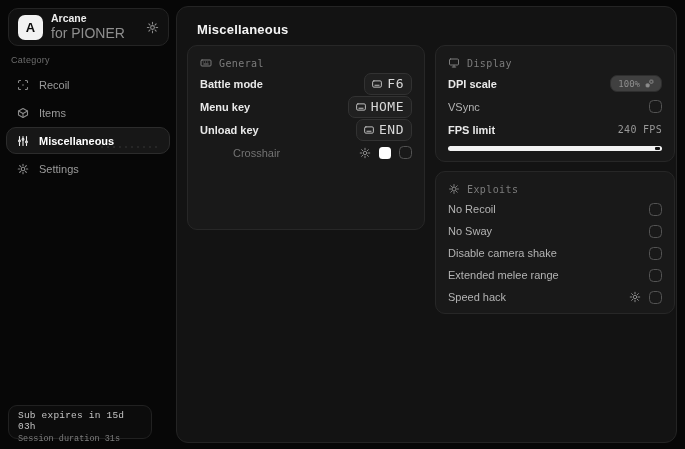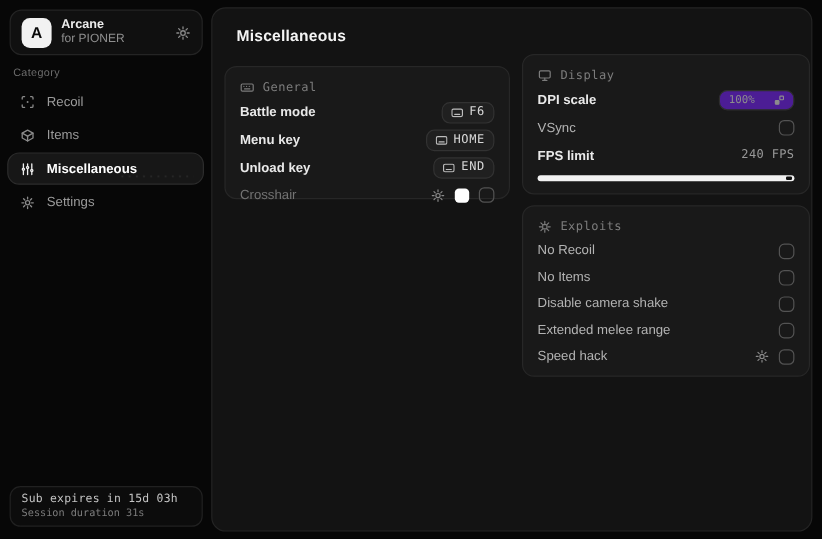--- a/index.html
+++ b/index.html
@@ -11,73 +11,73 @@
   
   .sidebar { position:absolute; left:0; top:0; width:176px; height:449px; }
   .app-card { position:absolute; left:8px; top:8px; width:161px; height:38px;
     background:#101010; border:1px solid #242424; border-radius:10px;
     display:flex; align-items:center; padding:0 9px; }
   .logo { width:25px; height:25px; border-radius:7px; background:#f2f2f2;
     color:#0b0b0b; font-weight:700; font-size:13px; display:flex;
     align-items:center; justify-content:center; flex:0 0 auto; }
   .app-text { margin-left:8px; line-height:1.25; }
   .app-name { font-size:10.5px; font-weight:700; color:#ededed; }
-  .app-sub  { font-size:10px; color:#8f8f8f; }
+  .app-sub  { font-size:14px; color:#8f8f8f; }
   .hdr-gear { margin-left:auto; color:#8a8a8a; display:flex; cursor:pointer; }
 
   .cat-label { position:absolute; left:11px; top:55px; font-size:9px;
     color:#6d6d6d; letter-spacing:.3px; }
 
   .nav { position:absolute; left:0; top:71px; width:176px; }
   .nav-item { display:flex; align-items:center; gap:10px; height:27px;
     margin:0 6px 1px 6px; padding-left:10px; border-radius:10px;
     border:1px solid transparent; color:#9b9b9b; font-size:11px; cursor:pointer;
     position:relative; }
   .nav-item .nicon { display:flex; color:#8a8a8a; }
   .nav-item.active { background:#171717; border-color:#2c2c2c; color:#ffffff; }
   .nav-item.active .nicon { color:#f0f0f0; }
   .nav-item.active .nav-label { font-weight:700; }
   .dots { position:absolute; right:8px; bottom:2px; width:62px; height:7px;
     background-image:radial-gradient(circle, #262626 1px, transparent 1.2px);
     background-size:6px 6px; }
 
-  .footer-card { position:absolute; left:8px; top:405px; width:161px; height:34px;
+  .footer-card { position:absolute; left:8px; top:405px; width:144px; height:34px;
     background:#0c0c0c; border:1px solid #212121; border-radius:9px;
-    padding:4px 9px; }
+    padding:4px 9px;font-family:Liberation Mono, monospace; }
   .f1 { font-size:9.5px; color:#c4c4c4; letter-spacing:.2px; }
   .f2 { font-size:8.5px; color:#7d7d7d; margin-top:2px; }
 
   
   .main { position:absolute; left:176px; top:6px; width:501px; height:437px;
     background:#131313; border:1px solid #242424; border-radius:12px; }
   .page-title { position:absolute; left:20px; top:15px; font-size:13px;
     font-weight:700; color:#f4f4f4; letter-spacing:.2px; }
 
   .card { position:absolute; background:#191919; border:1px solid #272727;
     border-radius:10px; padding:8px 12px; }
-  .card-general  { left:10px;  top:48px;  width:238px; height:111px; }
+  .card-general  { left:10px;  top:38px;  width:238px; height:185px; }
   .card-display  { left:258px; top:38px;  width:240px; height:117px; }
   .card-exploits { left:258px; top:164px; width:240px; height:143px; }
 
   .card-hdr { display:flex; align-items:center; gap:7px; height:18px;
     color:#7c7c7c; font-size:10px; letter-spacing:.4px; }
   .card-hdr .hicon { display:flex; color:#7c7c7c; }
 
   .row { display:flex; align-items:center; justify-content:space-between; height:23px; }
   .row-sm { height:22px; }
   .lbl-strong { color:#e9e9e9; font-weight:600; font-size:11px; }
   .lbl-mid    { color:#b3b3b3; font-size:11px; }
-  .lbl-dim    { color:#737373; font-size:11px; }
+  .lbl-dim    { color:#737373; font-size:11px;margin-left:33px; }
 
   .pill { display:inline-flex; align-items:center; gap:5px; background:#202020;
     border:1px solid #323232; border-radius:7px; padding:2.5px 7px;
-    font-size:10px; color:#d8d8d8; letter-spacing:.5px; cursor:pointer; }
+    font-size:13px; color:#d8d8d8; letter-spacing:.5px; cursor:pointer; }
   .pill .picon { display:flex; color:#bdbdbd; }
 
-  .badge { display:inline-flex; align-items:center; gap:16px; background:#4c1d95;
+  .badge { display:inline-flex; align-items:center; gap:5px; background:#404040;
     border:1px solid #2e2e2e; border-radius:7px; padding:2.5px 7px;
     font-size:9px; color:#8d8d8d; cursor:pointer; }
   .badge .bicon { display:flex; color:#8d8d8d; }
 
   .controls { display:flex; align-items:center; gap:8px; }
   .checkbox { width:13px; height:13px; border:1.3px solid #535353;
     border-radius:4.5px; background:transparent; cursor:pointer; flex:0 0 auto; }
   .swatch { width:12px; height:12px; border-radius:3.5px; background:#ffffff;
     cursor:pointer; flex:0 0 auto; }
   .row-gear { display:flex; color:#8a8a8a; cursor:pointer; }
@@ -272,21 +272,21 @@
               <path d="M12 3v3.5M12 17.5V21M3 12h3.5M17.5 12H21M5.5 5.5L8 8M16 8l2.5-2.5M5.5 18.5L8 16M16 16l2.5 2.5"></path>
             </svg>
         </span>
         <span>Exploits</span>
       </div>
       <div class="row row-sm">
         <span class="lbl-mid">No Recoil</span>
         <span class="checkbox"></span>
       </div>
       <div class="row row-sm">
-        <span class="lbl-mid">No Items</span>
+        <span class="lbl-mid">No Sway</span>
         <span class="checkbox"></span>
       </div>
       <div class="row row-sm">
         <span class="lbl-mid">Disable camera shake</span>
         <span class="checkbox"></span>
       </div>
       <div class="row row-sm">
         <span class="lbl-mid">Extended melee range</span>
         <span class="checkbox"></span>
       </div>

